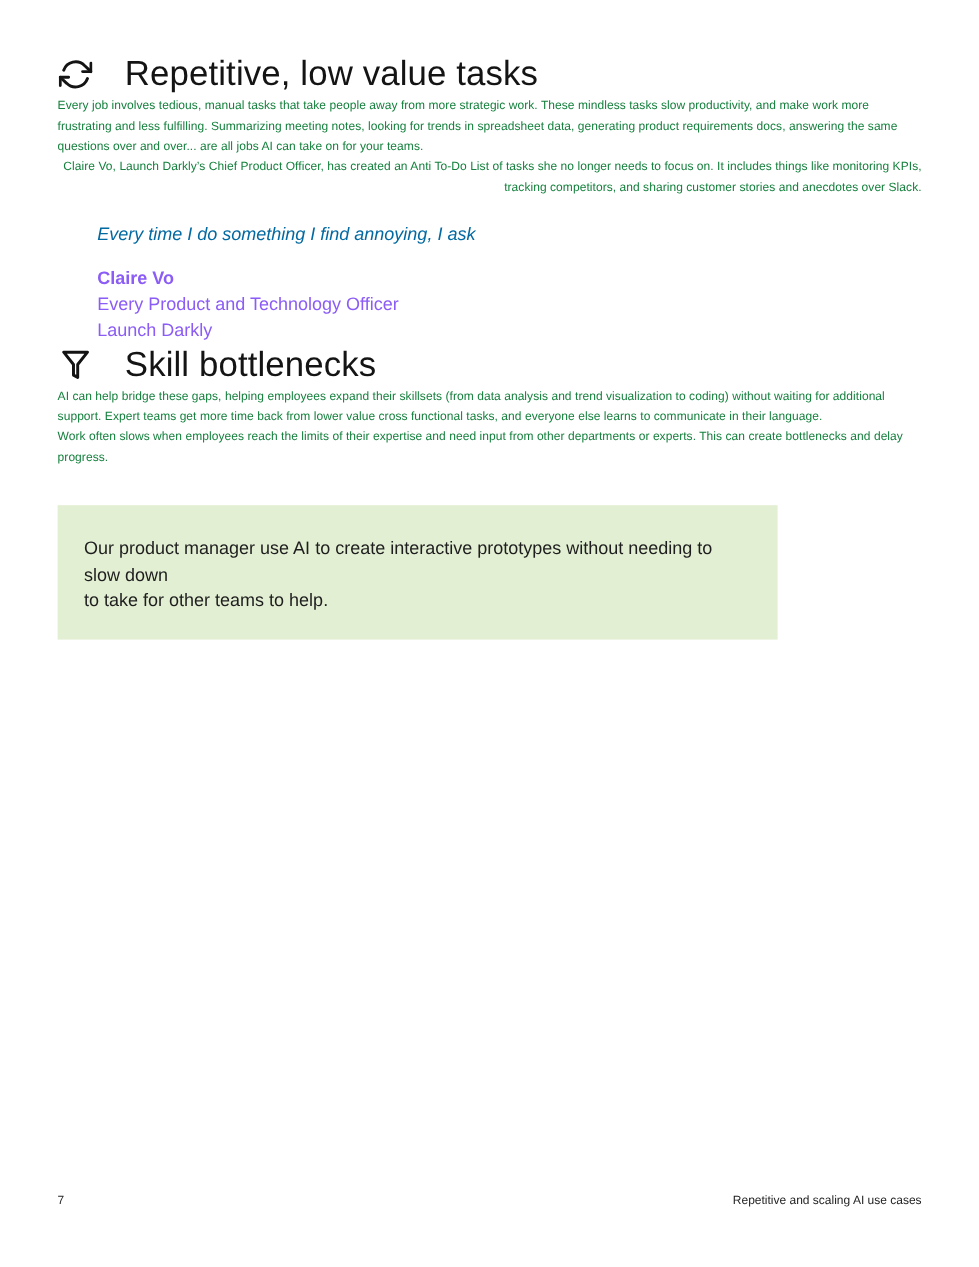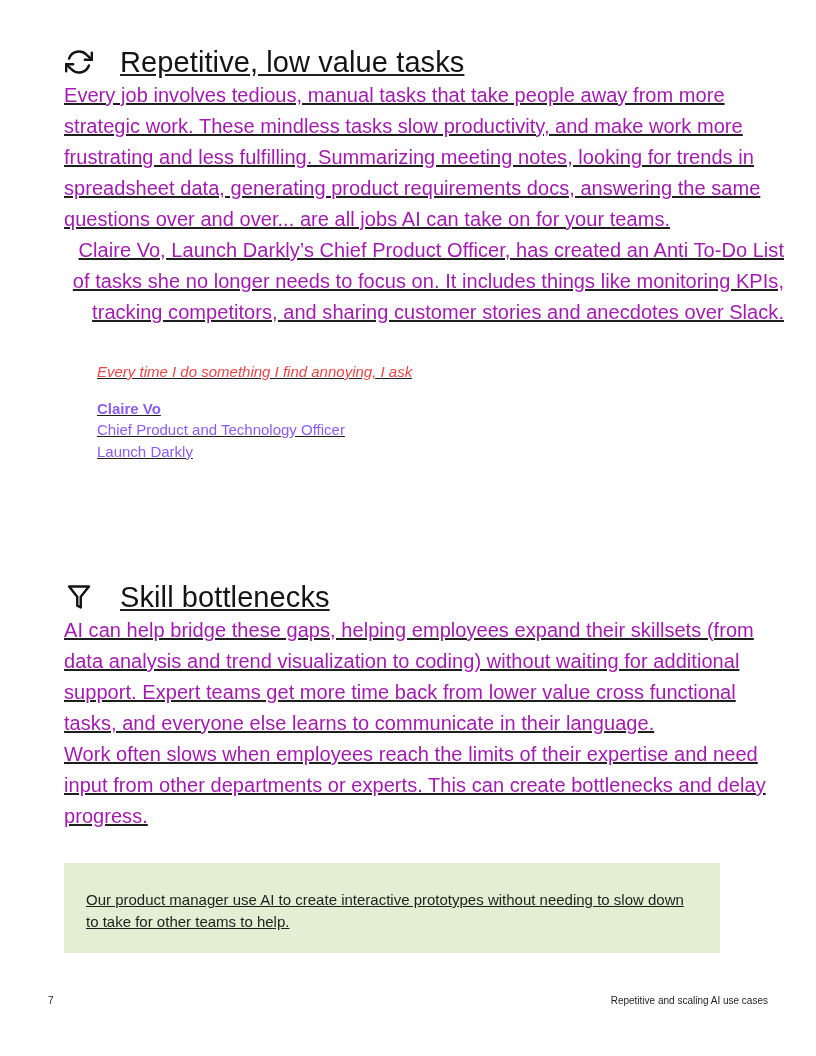--- a/index.html
+++ b/index.html
@@ -7,78 +7,78 @@
   .page {
     position: relative;
     width: 816px;
     height: 1056px;
     margin: 0 auto;
     background: #ffffff;
     font-family: "Liberation Sans", "DejaVu Sans", sans-serif;
     color: #1e1e1e;
     overflow: hidden;
   }
-  .content { padding: 0 64px; text-decoration: underline; }
+  .content { padding: 0 48px; }
 
   .sec-header {
     display: flex;
     align-items: center;
     height: 36px;
   }
   .sec-header.first { margin-top: 44px; }
-  .sec-header.second { margin-top: 117px; }
+  .sec-header.second { }
   .icon-wrap {
     width: 30px;
     height: 30px;
     display: flex;
     align-items: center;
     justify-content: center;
     flex: 0 0 30px;
   }
   h1.sec-title {
     margin: 0 0 0 26px;
     font-size: 29px;
     line-height: 36px;
     font-weight: 400;
     color: #141414;
     letter-spacing: 0.1px;
   }
 
   p.body {
     margin: 0;
-    font-size: 20px;
-    line-height: 31px;
-    color: #a21caf;
+    font-size: 10px;
+    line-height: 17px;
+    color: #15803d;
     width: 720px;
     letter-spacing: 0.05px;
   }
   .p1 { margin-top: 14px; }
   .p2 { margin-top: 28px; text-align: right; }
   .p3 { margin-top: 14px; }
   .p4 { margin-top: 20px; }
 
   blockquote.quote {
-    margin: 33px 0 0 33px;
+    margin: 20px 0 0 33px;
     padding: 0;
     font-style: italic;
     font-size: 15px;
     line-height: 21.5px;
-    color: #ef4444;
+    color: #0369a1;
   }
   .attribution {
     margin: 15px 0 0 33px;
     font-size: 15px;
     line-height: 21.5px;
     color: #8b5cf6;
   }
   .attr-name { font-weight: 700; }
 
   .callout {
     margin-top: 31px;
-    width: 656px;
+    width: 600px;
     background: #e3efd3;
     padding: 26px 22px 21px 22px;
     font-size: 15px;
     line-height: 21.5px;
     color: #1e1e1e;
     min-height: 90px;
   }
 
   .footer {
     position: absolute;
@@ -113,21 +113,21 @@
 
       <p class="body p1">Every job involves tedious, manual tasks that take people away from more strategic work. These mindless tasks slow productivity, and make work more frustrating and less fulfilling. Summarizing meeting notes, looking for trends in spreadsheet data, generating product requirements docs, answering the same questions over and over... are all jobs AI can take on for your teams.</p>
       <p class="body p2">Claire Vo, Launch Darkly’s Chief Product Officer, has created an Anti To-Do List of tasks she no longer needs to focus on. It includes things like monitoring KPIs, tracking competitors, and sharing customer stories and anecdotes over Slack.</p>
 
       <blockquote class="quote">
         <div class="quote-line">Every time I do something I find annoying, I ask</div>
       </blockquote>
 
       <div class="attribution">
         <div class="attr-name">Claire Vo</div>
-        <div class="attr-line">Chief Product and Technology Officer</div>
+        <div class="attr-line">Every Product and Technology Officer</div>
         <div class="attr-line">Launch Darkly</div>
       </div>
     </section>
 
     <section>
       <div class="sec-header second">
         <span class="icon-wrap">
           <svg width="28" height="28" viewBox="0 0 24 24" fill="none" stroke="#141414" stroke-width="2.1" stroke-linecap="round" stroke-linejoin="round">
             <polygon points="20.5 3 3.5 3 10.5 11.8 10.5 19.4 13.5 21 13.5 11.8 20.5 3"></polygon>
           </svg>

